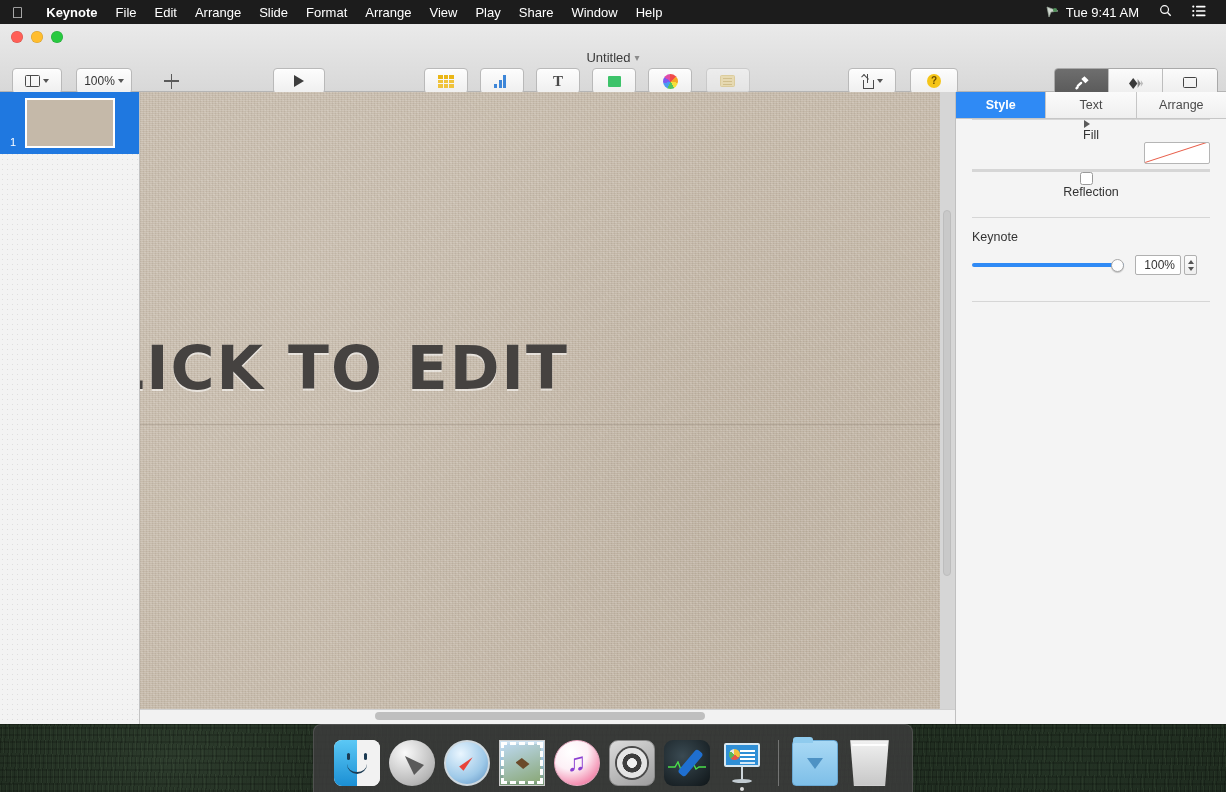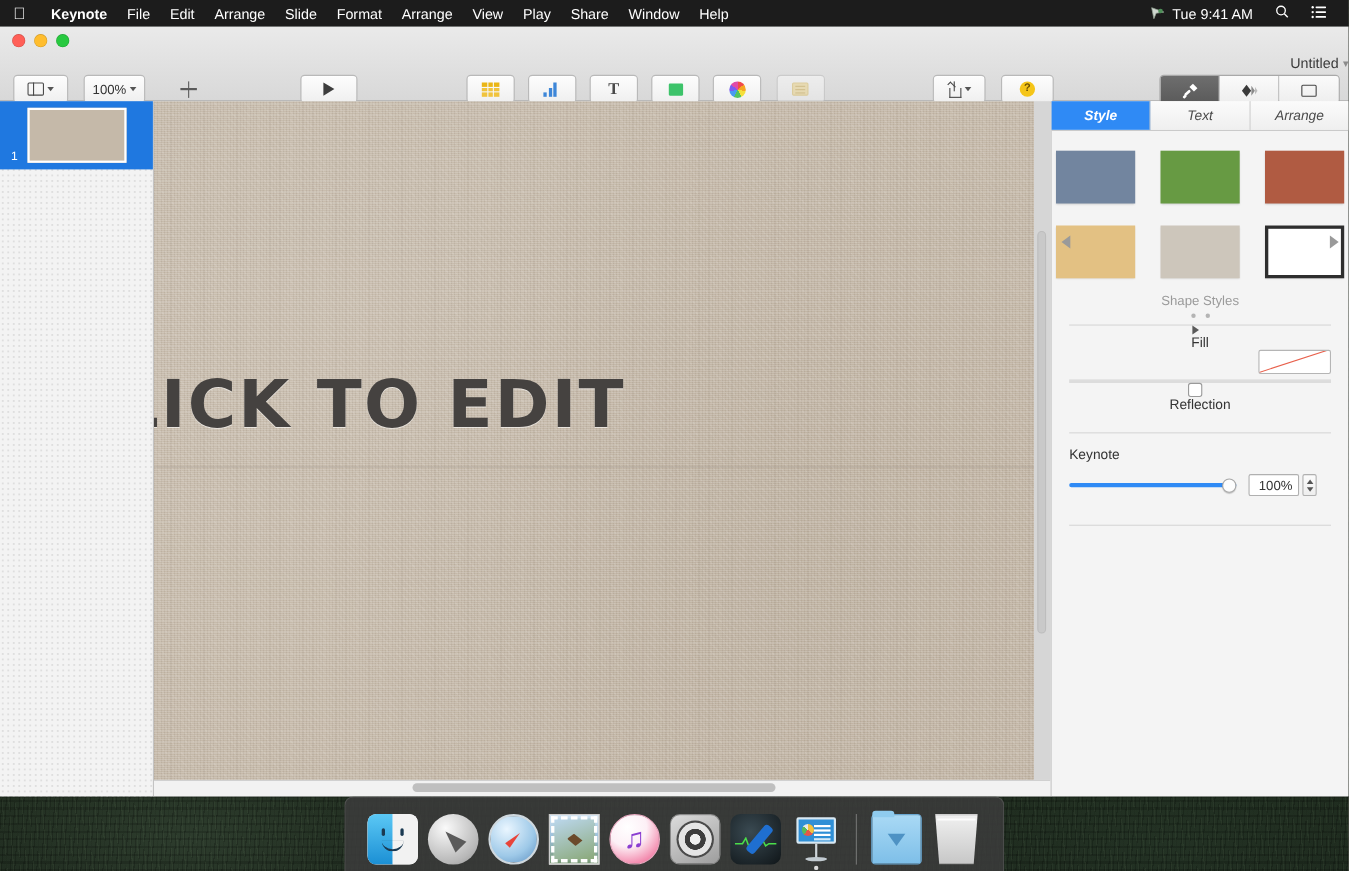--- a/index.html
+++ b/index.html
@@ -56,21 +56,21 @@
     background:linear-gradient(180deg,#eaeaea 0%,#d8d8d8 100%);
     border-bottom:1px solid #b4b4b4;
   }
   .traffic{ position:absolute;left:11px;top:7px;display:flex;gap:8px; }
   .tl{ width:12px;height:12px;border-radius:50%; }
   .tl.r{ background:#ff5f57; box-shadow:inset 0 0 0 .5px rgba(0,0,0,.18); }
   .tl.y{ background:#ffbd2e; box-shadow:inset 0 0 0 .5px rgba(0,0,0,.18); }
   .tl.g{ background:#28c940; box-shadow:inset 0 0 0 .5px rgba(0,0,0,.18); }
 
   #doctitle{
-    position:absolute;left:0;right:0;top:26px;text-align:right;
+    position:absolute;left:0;right:0;top:26px;text-align:center;
     font-size:13px;color:#3a3a3a;pointer-events:none;
   }
   #doctitle .chev{ color:#8b8b8b;font-size:10px;margin-left:4px;vertical-align:1px; }
 
   .tb-group{ position:absolute;top:44px; display:flex; }
   .tb-item{ display:flex;flex-direction:column;align-items:center;width:auto; }
   .tb-btn{
     height:26px;min-width:36px;border-radius:4px;
     background:linear-gradient(180deg,#fdfdfd,#efefef);
     border:1px solid #b9b9b9;
@@ -168,21 +168,21 @@
   .vscroll{ position:absolute;right:4px;top:118px;width:8px;height:366px;
     background:#c9c9c9;border-radius:4px;border:1px solid #bdbdbd; }
   .hscroll-track{ position:absolute;left:0;right:0;bottom:0;height:15px;
     background:#f2f2f2;border-top:1px solid #d0d0d0; }
   .hscroll-thumb{ position:absolute;left:235px;bottom:4px;width:330px;height:8px;
     background:#bfbfbf;border-radius:4px; }
 
   
   #inspector{ width:271px;flex:0 0 271px;background:#f4f4f4;border-left:1px solid #c0c0c0;
     display:flex;flex-direction:column; }
-  .insp-tabs{ display:flex;height:27px;border-bottom:1px solid #c6c6c6;font-style:italic; }
+  .insp-tabs{ display:flex;height:27px;border-bottom:1px solid #c6c6c6; }
   .insp-tab{ flex:1;display:flex;align-items:center;justify-content:center;
     font-size:12.5px;color:#4a4a4a;background:linear-gradient(180deg,#fbfbfb,#efefef);
     border-right:1px solid #c6c6c6; }
   .insp-tab:last-child{ border-right:none; }
   .insp-tab.active{ background:#2f8af5;color:#fff;font-weight:bold; }
 
   .styles-box{ position:relative;padding:18px 0 6px; }
   .styles-grid{ display:grid;grid-template-columns:repeat(3,72px);grid-auto-rows:48px;
     gap:20px 23px;justify-content:center; }
   .style-sw{ width:72px;height:48px;box-shadow:0 1px 2px rgba(0,0,0,.18); }
@@ -531,37 +531,20 @@
       </div>
     </div>
 
     <div id="inspector">
       <div class="insp-tabs">
         <div class="insp-tab active">Style</div>
         <div class="insp-tab">Text</div>
         <div class="insp-tab">Arrange</div>
       </div>
 
-      <div class="styles-box">
-        <div class="arr l"></div>
-        <div class="arr r"></div>
-        <div class="styles-grid">
-          <div class="style-sw" style="background:#72859f;"></div>
-          <div class="style-sw" style="background:#679a43;"></div>
-          <div class="style-sw" style="background:#b05b42;"></div>
-          <div class="style-sw" style="background:#e3c183;"></div>
-          <div class="style-sw" style="background:#cdc6bb;"></div>
-          <div class="style-sw sketch"></div>
-        </div>
-        <div class="styles-caption">Shape Styles</div>
-        <div class="dots">
-          <span class="dot"></span>
-          <span class="dot"></span>
-        </div>
-      </div>
 
       <div class="insp-sep"></div>
 
       <div class="row">
         <span class="tri"></span>
         <span class="row-label">Fill</span>
         <span class="preview"></span>
       </div>
       <div class="insp-sep"></div>
 

